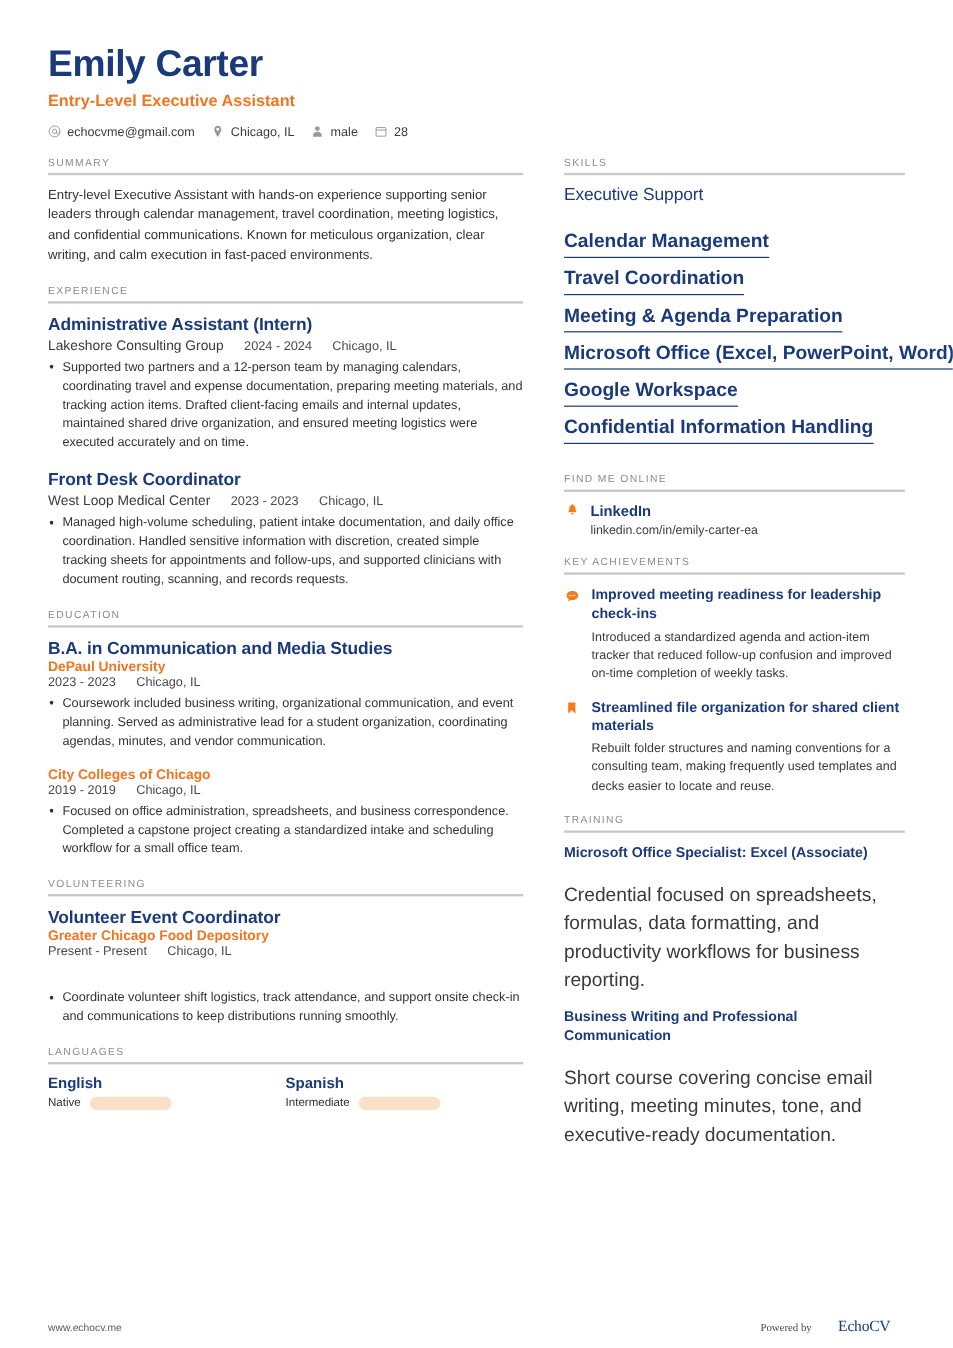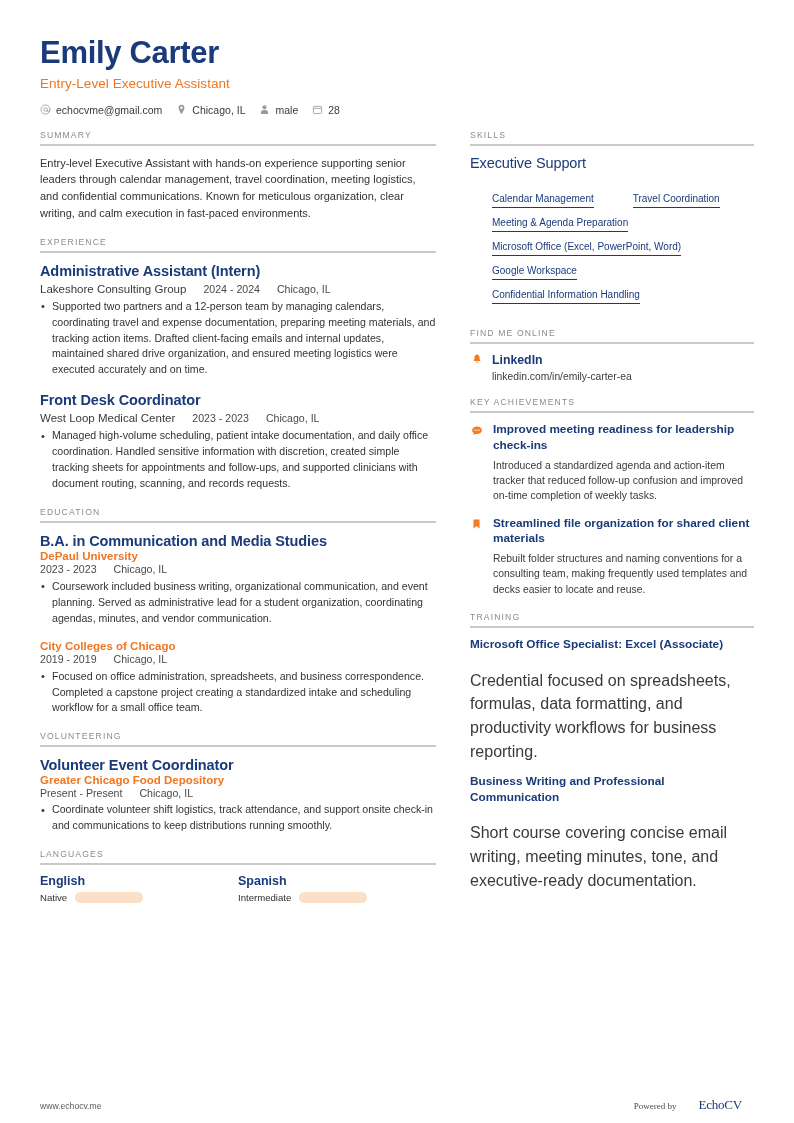--- a/index.html
+++ b/index.html
@@ -27,21 +27,21 @@
   .name {
     font-size: 31px;
     font-weight: bold;
     color: #1a3a7a;
     letter-spacing: -0.3px;
     line-height: 1.12;
   }
 
   .job-title {
     font-size: 13.5px;
-    font-weight: normal;
+    font-weight: bold;
     color: #ef7622;
     margin-top: 5px;
     letter-spacing: 0.05px;
   }
 
   .contact-row {
     display: flex;
     align-items: center;
     gap: 14px;
     margin-top: 13px;
@@ -193,28 +193,27 @@
     color: #1a3a7a;
     margin-bottom: 22px;
     letter-spacing: -0.1px;
   }
   .skill-tags {
     display: flex;
     flex-wrap: wrap;
     gap: 0px 17px;
   }
   .skill-tag {
-    font-size: 10px;
-    font-weight: normal;
+    font-size: 16px;
+    font-weight: bold;
     color: #1a3a7a;
     border-bottom: 1.4px solid #1a3a7a;
     padding-bottom: 3px;
     margin-bottom: 9px;
     white-space: nowrap;
-    margin-left: 22px;
   }
 
   
   .link-item {
     display: flex;
     gap: 9px;
     align-items: flex-start;
   }
   .link-icon {
     width: 13px; height: 13px;
@@ -431,21 +430,21 @@
         <div class="section-label">VOLUNTEERING</div>
         <div class="section-rule"></div>
 
         <div class="entry">
           <div class="entry-title">Volunteer Event Coordinator</div>
           <div class="entry-org accent">Greater Chicago Food Depository</div>
           <div class="edu-subline">
             <span class="entry-dates">Present - Present</span>
             <span class="entry-loc">Chicago, IL</span>
           </div>
-          <ul class="bullets" style="margin-top:3px;">
+          <ul class="bullets" style="margin-top:25px;">
             <li>Coordinate volunteer shift logistics, track attendance, and support onsite check-in and communications to keep distributions running smoothly.</li>
           </ul>
         </div>
       </div>
 
       <div class="section">
         <div class="section-label">LANGUAGES</div>
         <div class="section-rule"></div>
         <div class="lang-grid">
 

